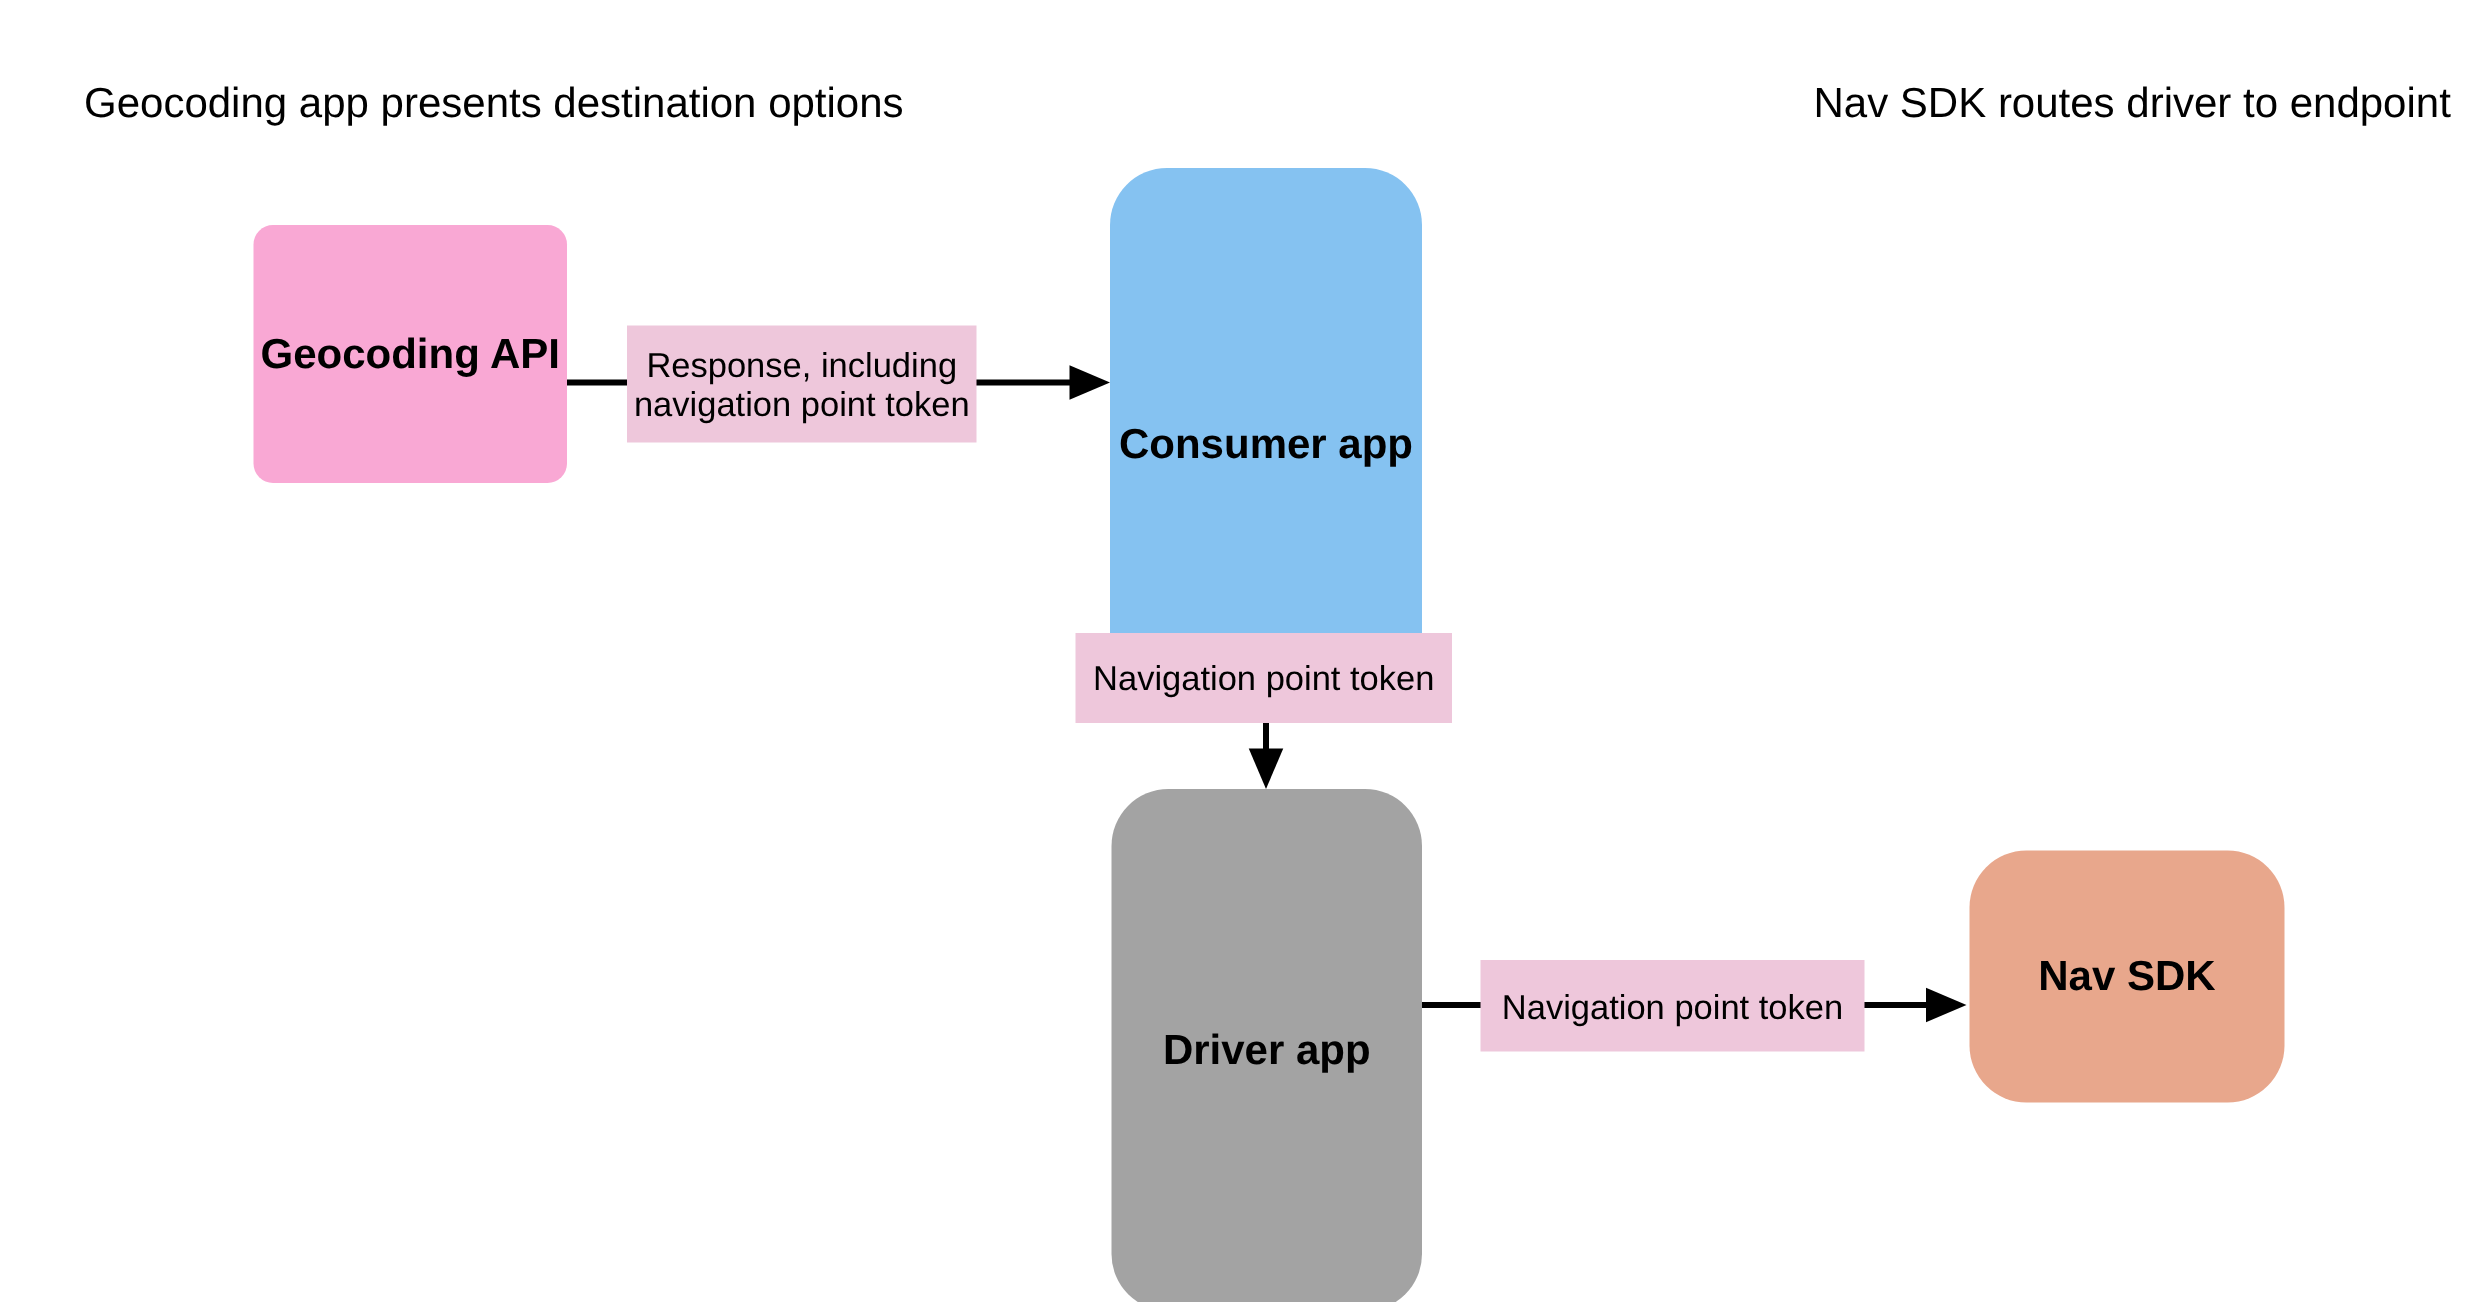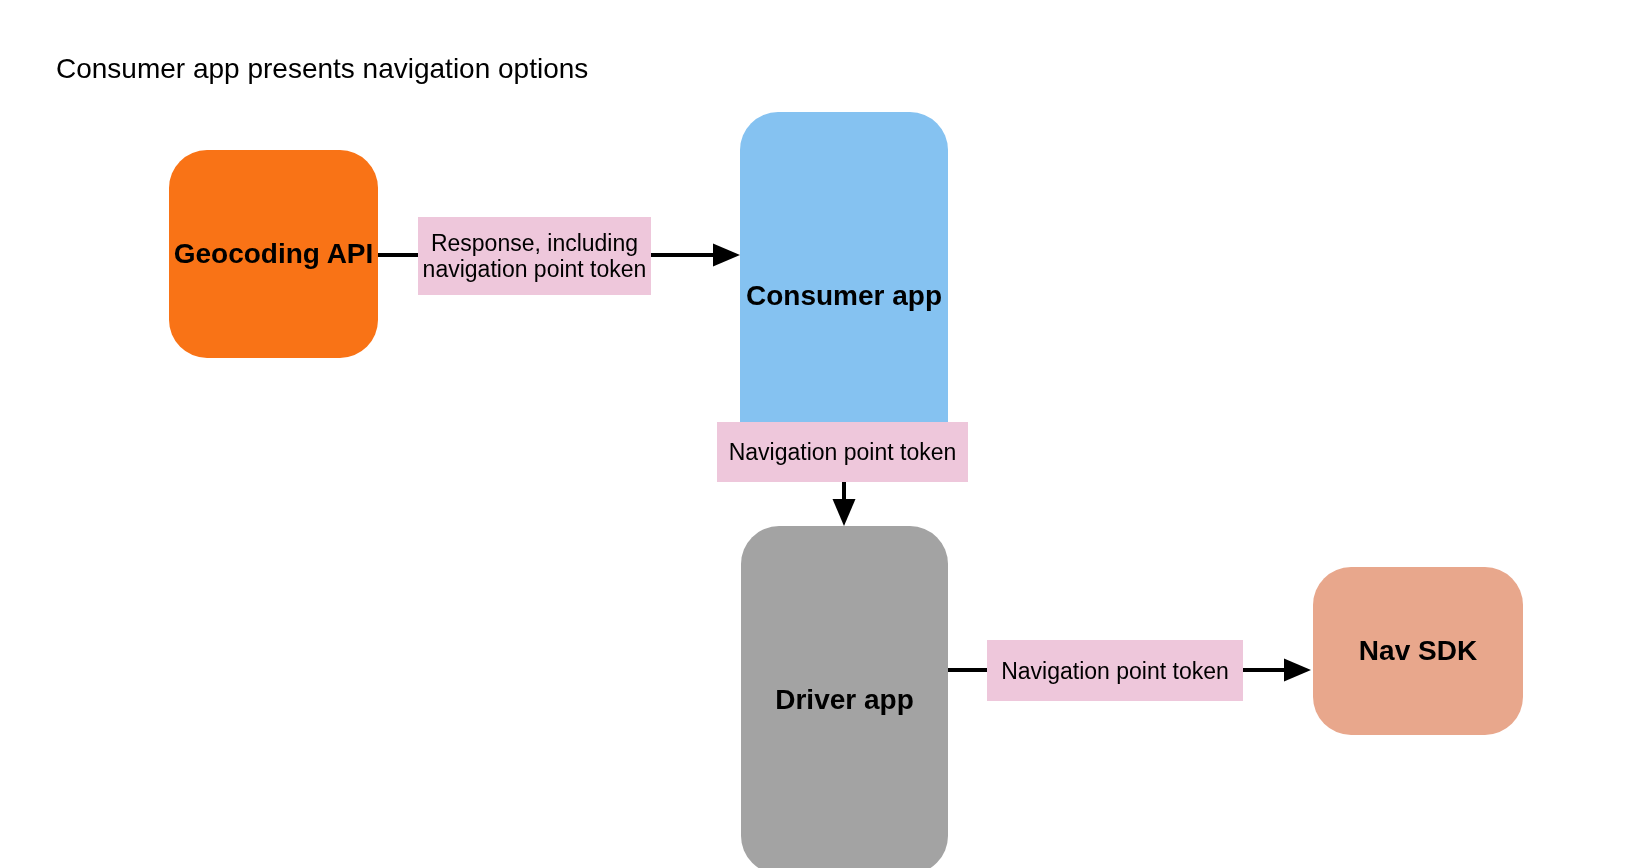--- a/index.html
+++ b/index.html
@@ -57,35 +57,36 @@
     line-height: 26px;
     padding: 0 4px;
     box-sizing: border-box;
   }
 </style>
 </head>
 <body>
 
 <div class="canvas">
 
-  <div class="lane-title" style="left:56px;">Consumer app presents navigation options</div>
+  <div class="lane-title" style="left:56px;">Geocoding app presents destination options</div>
+  <div class="lane-title" style="left:1209px;">Nav SDK routes driver to endpoint</div>
 
   <svg class="connector-layer" width="1646" height="868" viewBox="0 0 1646 868">
 
     <line x1="378" y1="255" x2="716" y2="255" stroke-width="4" style="stroke: rgb(0, 0, 0);"></line>
     <polygon points="740,255 713,243.5 713,266.5" style="fill: rgb(0, 0, 0);"></polygon>
 
     <line x1="844" y1="400" x2="844" y2="502" stroke-width="4" style="stroke: rgb(0, 0, 0);"></line>
     <polygon points="844,526 832.5,499 855.5,499" style="fill: rgb(0, 0, 0);"></polygon>
 
     <line x1="948" y1="670" x2="1287" y2="670" stroke-width="4" style="stroke: rgb(0, 0, 0);"></line>
     <polygon points="1311,670 1284,658.5 1284,681.5" style="fill: rgb(0, 0, 0);"></polygon>
   </svg>
 
-  <div class="node" style="left: 169px; top: 150px; width: 209px; height: 208px; background-color: #f97316;">
+  <div class="node" style="left: 169px; top: 150px; width: 209px; height: 172px; background-color: #f9a8d4; border-radius: 13px;">
     <span class="node-label">Geocoding API</span>
   </div>
 
   <div class="node" style="left: 740px; top: 112px; width: 208px; height: 368px; background-color: rgb(133, 194, 241);">
     <span class="node-label">Consumer app</span>
   </div>
 
   <div class="node" style="left: 741px; top: 526px; width: 207px; height: 348px; background-color: #a3a3a3;">
     <span class="node-label">Driver app</span>
   </div>

